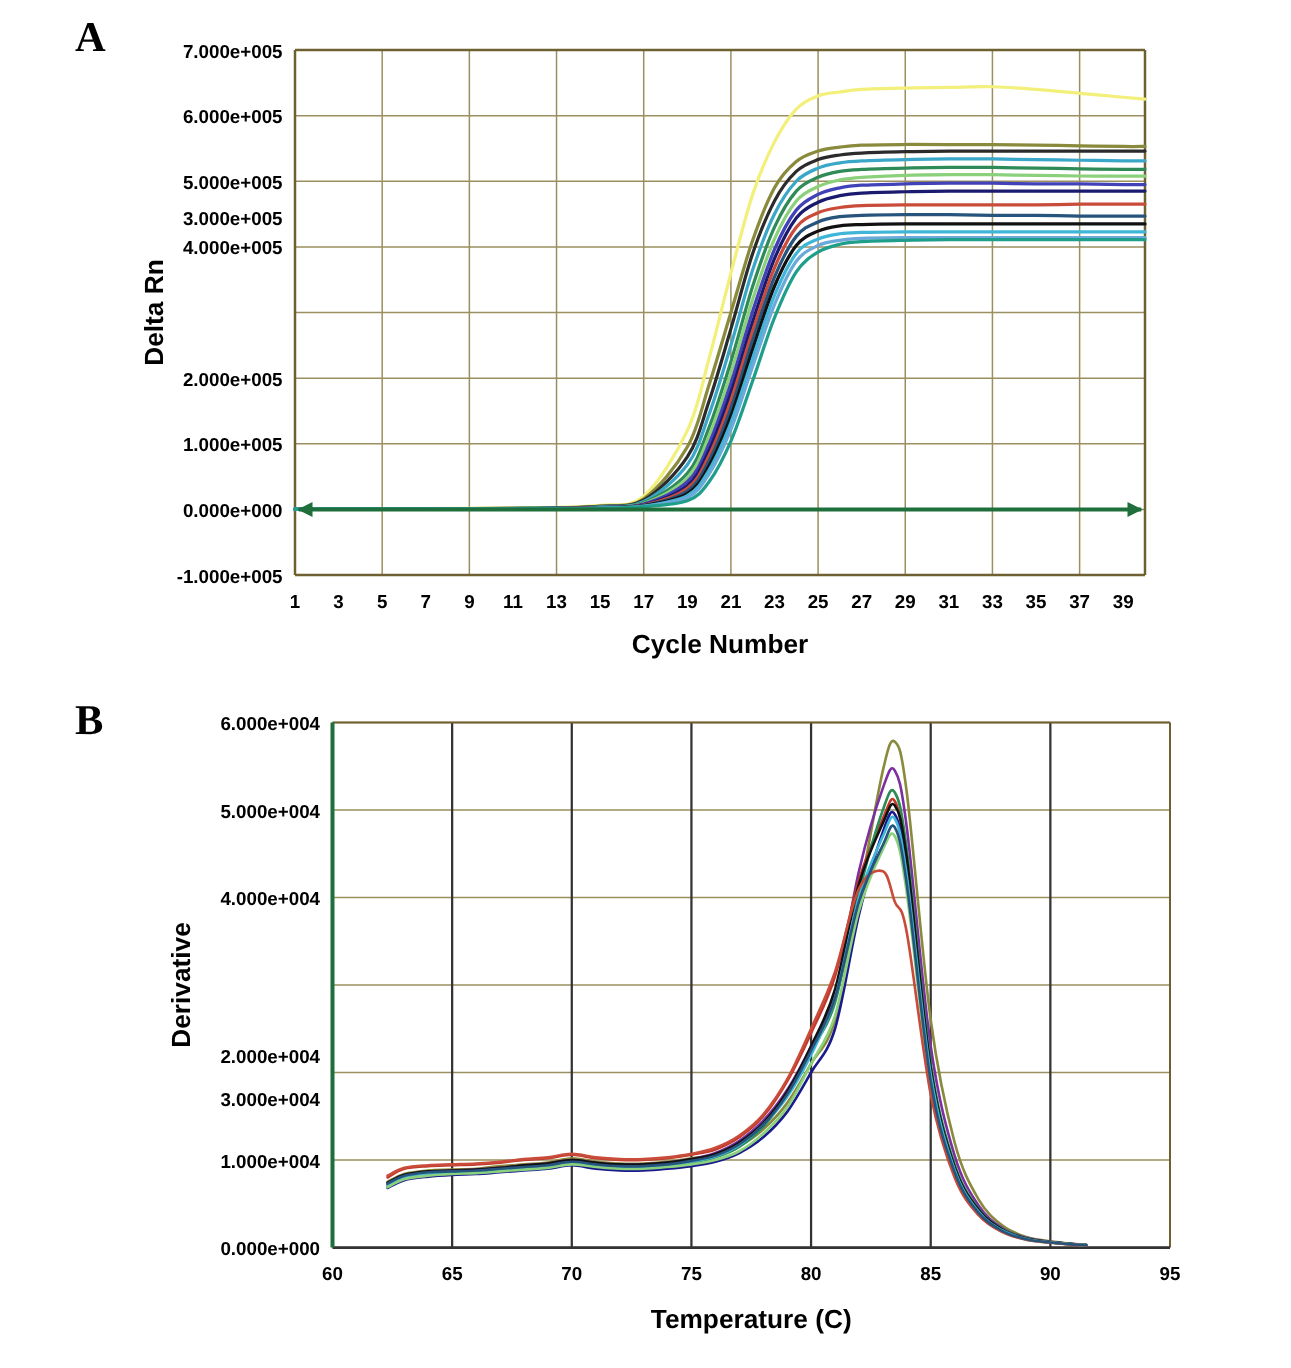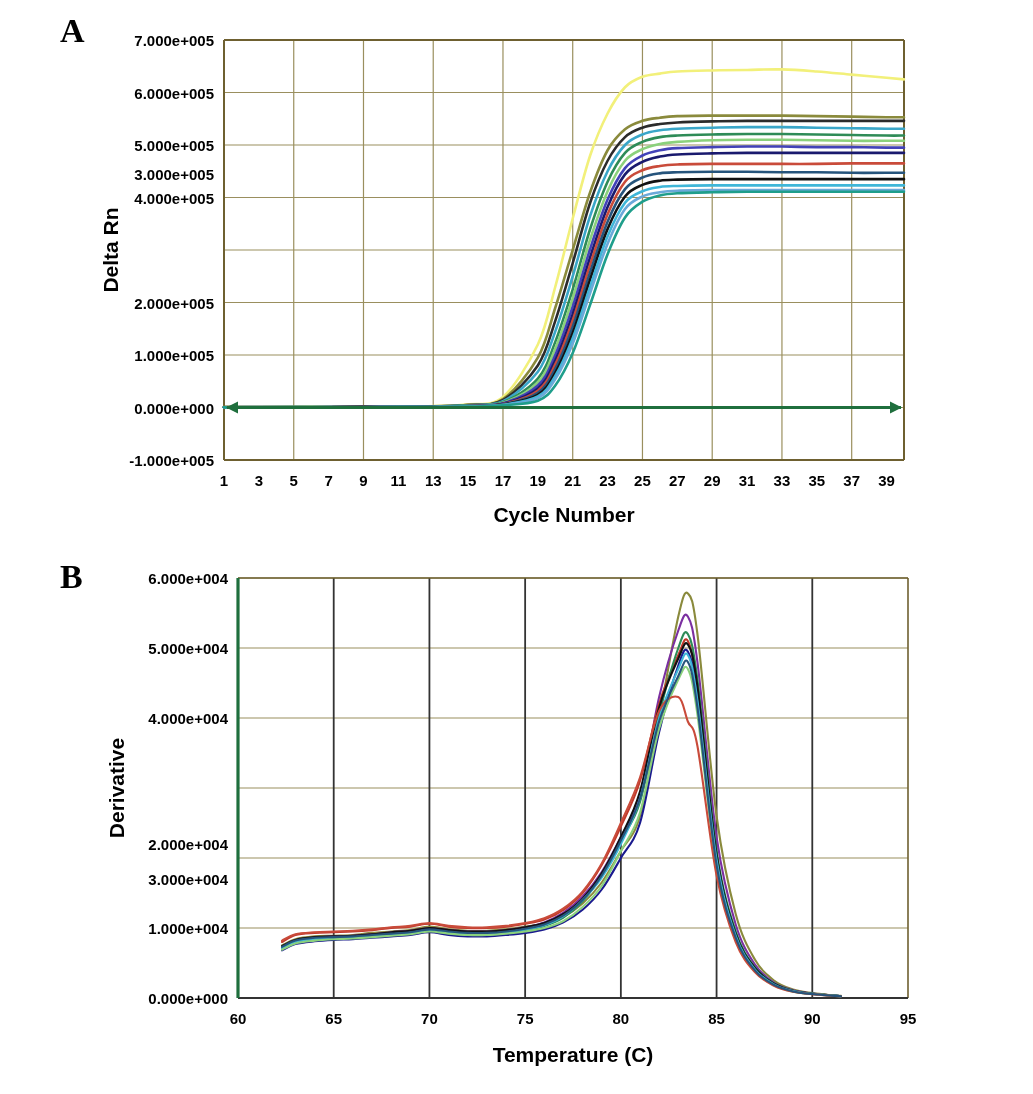--- a/index.html
+++ b/index.html
@@ -25,21 +25,21 @@
     font-weight:bold;
     font-size:15px;
     fill:#000;
   }
 </style>
 </head>
 <body>
 
 <div class="panel" style="left:0;top:0;width:1033px;height:548px;">
   <div class="panel-letter" style="left:60px;top:12px;">A</div>
-  <div class="plot-wrap" style="left:74px;top:20px;">
+  <div class="plot-wrap" style="left:86px;top:20px;">
     <svg id="svgA" width="860" height="520" viewBox="0 0 860 520">
         <rect x="150" y="20" width="680" height="420" fill="#ffffff"></rect>
         <line x1="150" y1="440" x2="830" y2="440" stroke="#9a8f5e" stroke-width="1.2"></line>
         <line x1="150" y1="387.5" x2="830" y2="387.5" stroke="#9a8f5e" stroke-width="1.2"></line>
         <line x1="150" y1="335" x2="830" y2="335" stroke="#9a8f5e" stroke-width="1.2"></line>
         <line x1="150" y1="282.5" x2="830" y2="282.5" stroke="#9a8f5e" stroke-width="1.2"></line>
         <line x1="150" y1="230" x2="830" y2="230" stroke="#9a8f5e" stroke-width="1.2"></line>
         <line x1="150" y1="177.5" x2="830" y2="177.5" stroke="#9a8f5e" stroke-width="1.2"></line>
         <line x1="150" y1="125" x2="830" y2="125" stroke="#9a8f5e" stroke-width="1.2"></line>
         <line x1="150" y1="72.5" x2="830" y2="72.5" stroke="#9a8f5e" stroke-width="1.2"></line>
@@ -105,21 +105,21 @@
         <text x="777.6923076923077" y="466" text-anchor="middle" class="tick-label">37</text>
         <text x="812.5641025641025" y="466" text-anchor="middle" class="tick-label">39</text>
         <text x="490" y="502" text-anchor="middle" class="axis-title">Cycle Number</text>
         <text x="44" y="230" text-anchor="middle" class="axis-title" transform="rotate(-90 44 230)">Delta Rn</text>
       </svg>
   </div>
 </div>
 
 <div class="panel" style="left:0;top:548px;width:1033px;height:546px;">
   <div class="panel-letter" style="left:60px;top:10px;">B</div>
-  <div class="plot-wrap" style="left:78px;top:10px;text-decoration:underline;">
+  <div class="plot-wrap" style="left:106px;top:10px;text-decoration:underline;">
     <svg id="svgB" width="860" height="530" viewBox="0 0 860 530">
         <rect x="160" y="20" width="670" height="420" fill="#ffffff"></rect>
         <line x1="160" y1="440" x2="830" y2="440" stroke="#9a8f5e" stroke-width="1.2"></line>
         <line x1="160" y1="370" x2="830" y2="370" stroke="#9a8f5e" stroke-width="1.2"></line>
         <line x1="160" y1="300" x2="830" y2="300" stroke="#9a8f5e" stroke-width="1.2"></line>
         <line x1="160" y1="230" x2="830" y2="230" stroke="#9a8f5e" stroke-width="1.2"></line>
         <line x1="160" y1="160" x2="830" y2="160" stroke="#9a8f5e" stroke-width="1.2"></line>
         <line x1="160" y1="90" x2="830" y2="90" stroke="#9a8f5e" stroke-width="1.2"></line>
         <line x1="160" y1="20" x2="830" y2="20" stroke="#9a8f5e" stroke-width="1.2"></line>
         <line x1="255.71428571428572" y1="20" x2="255.71428571428572" y2="440" stroke="#333333" stroke-width="1.8"></line>

